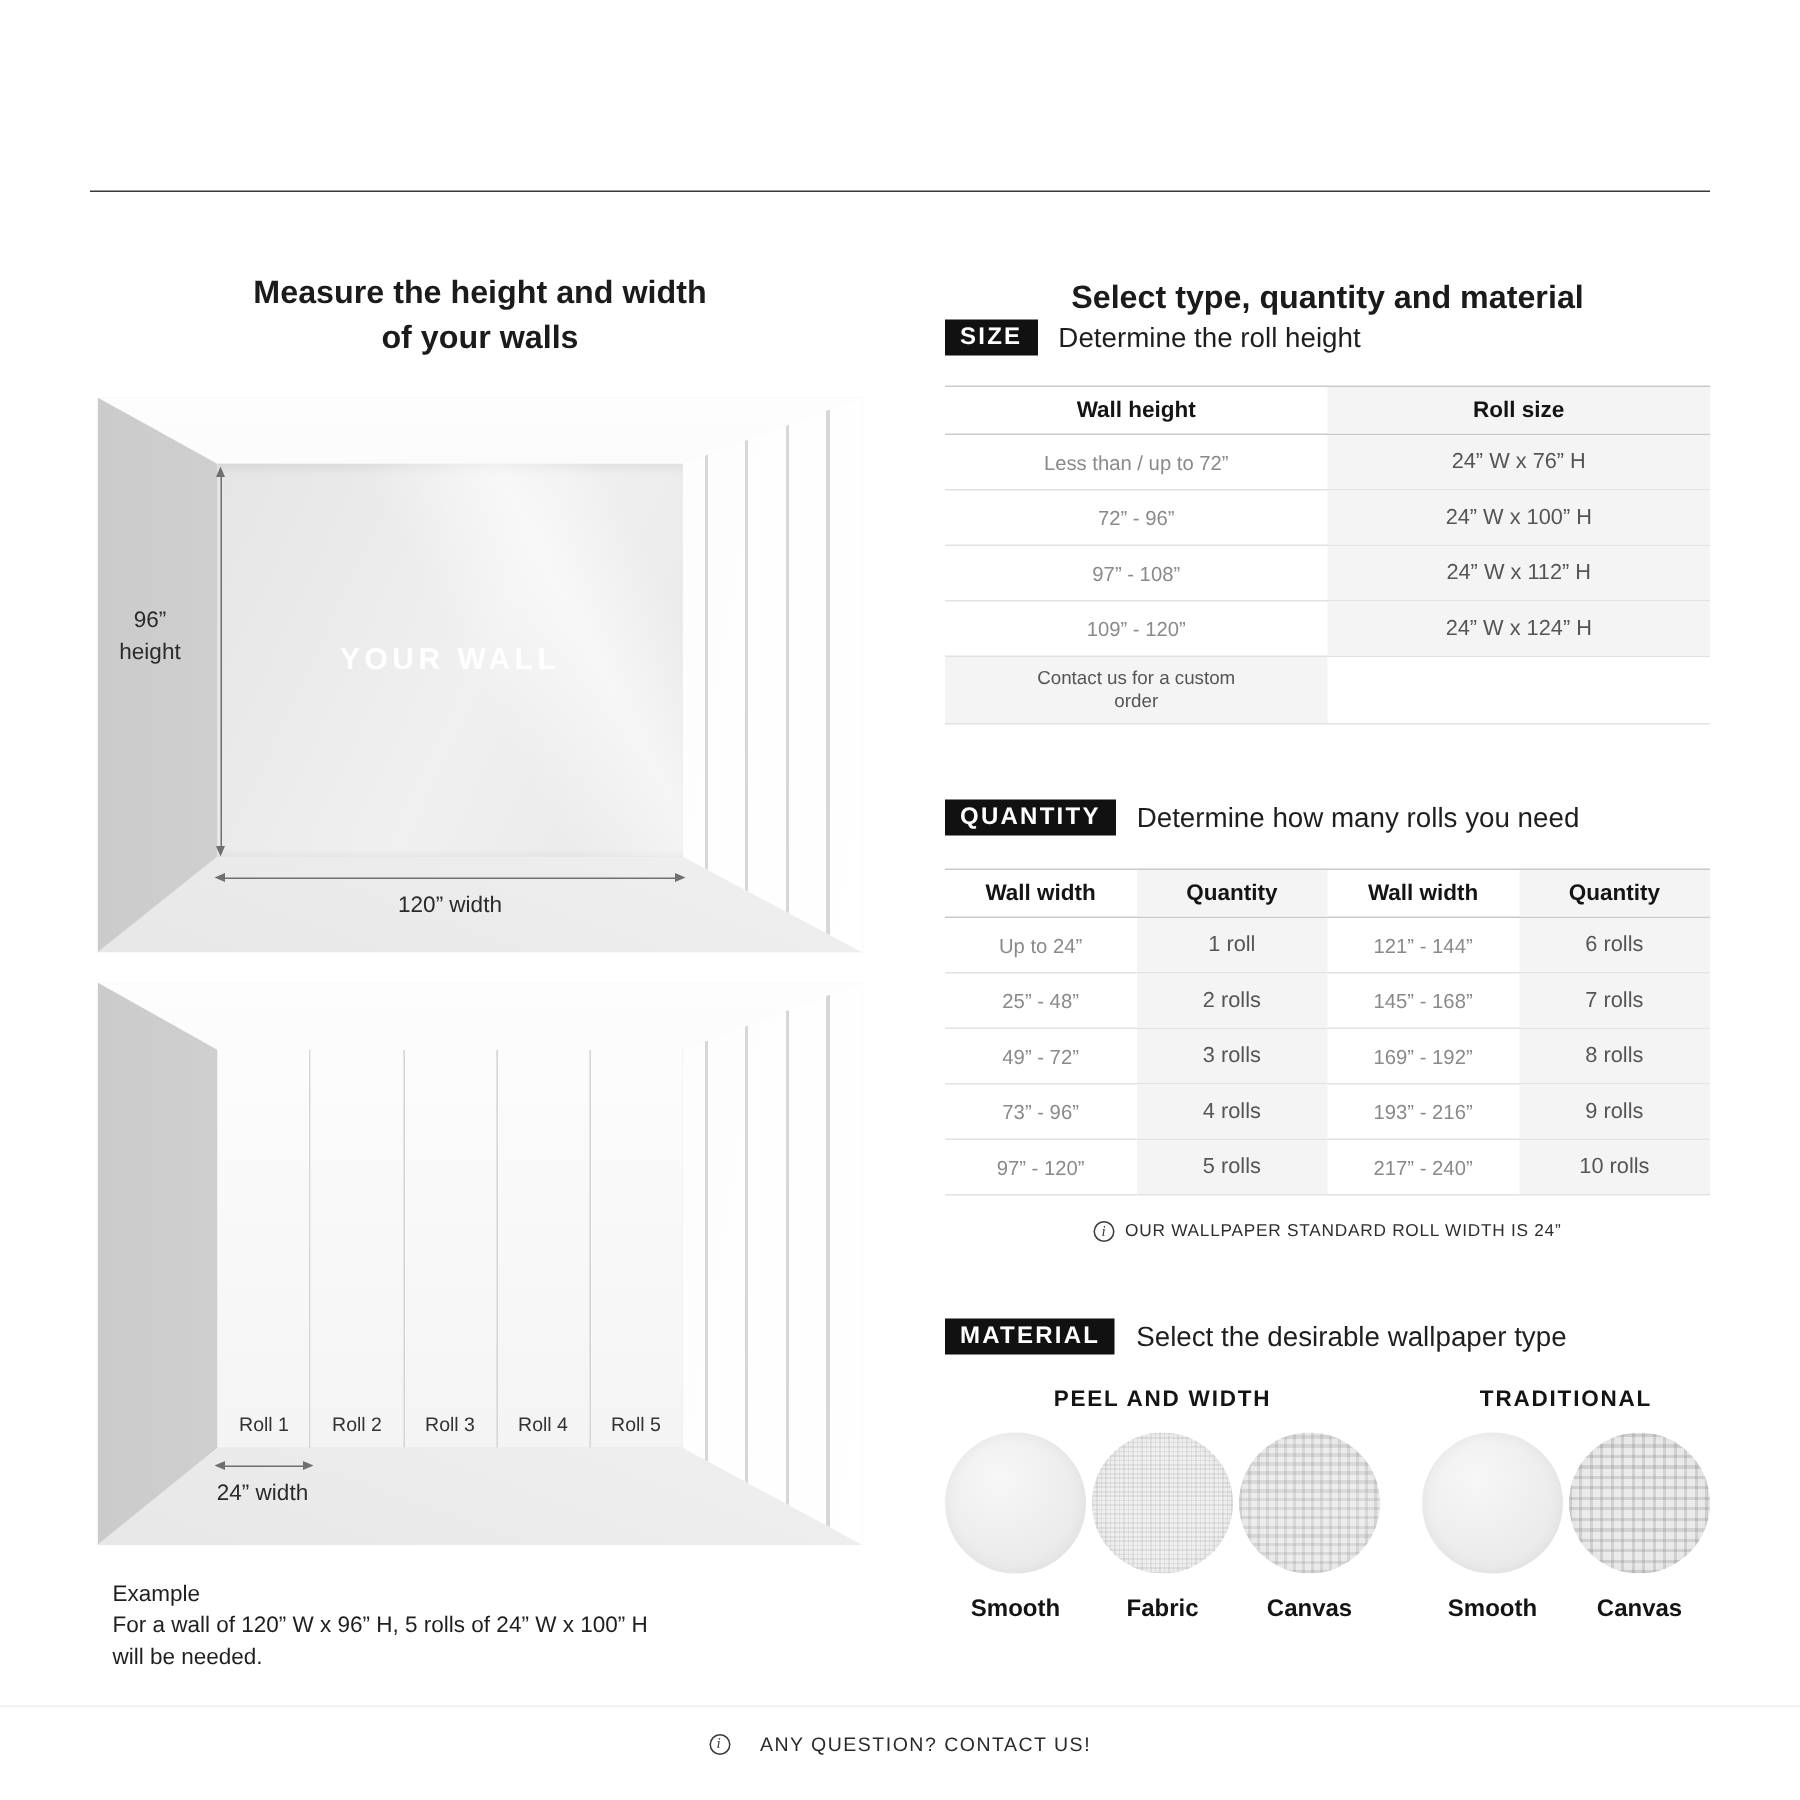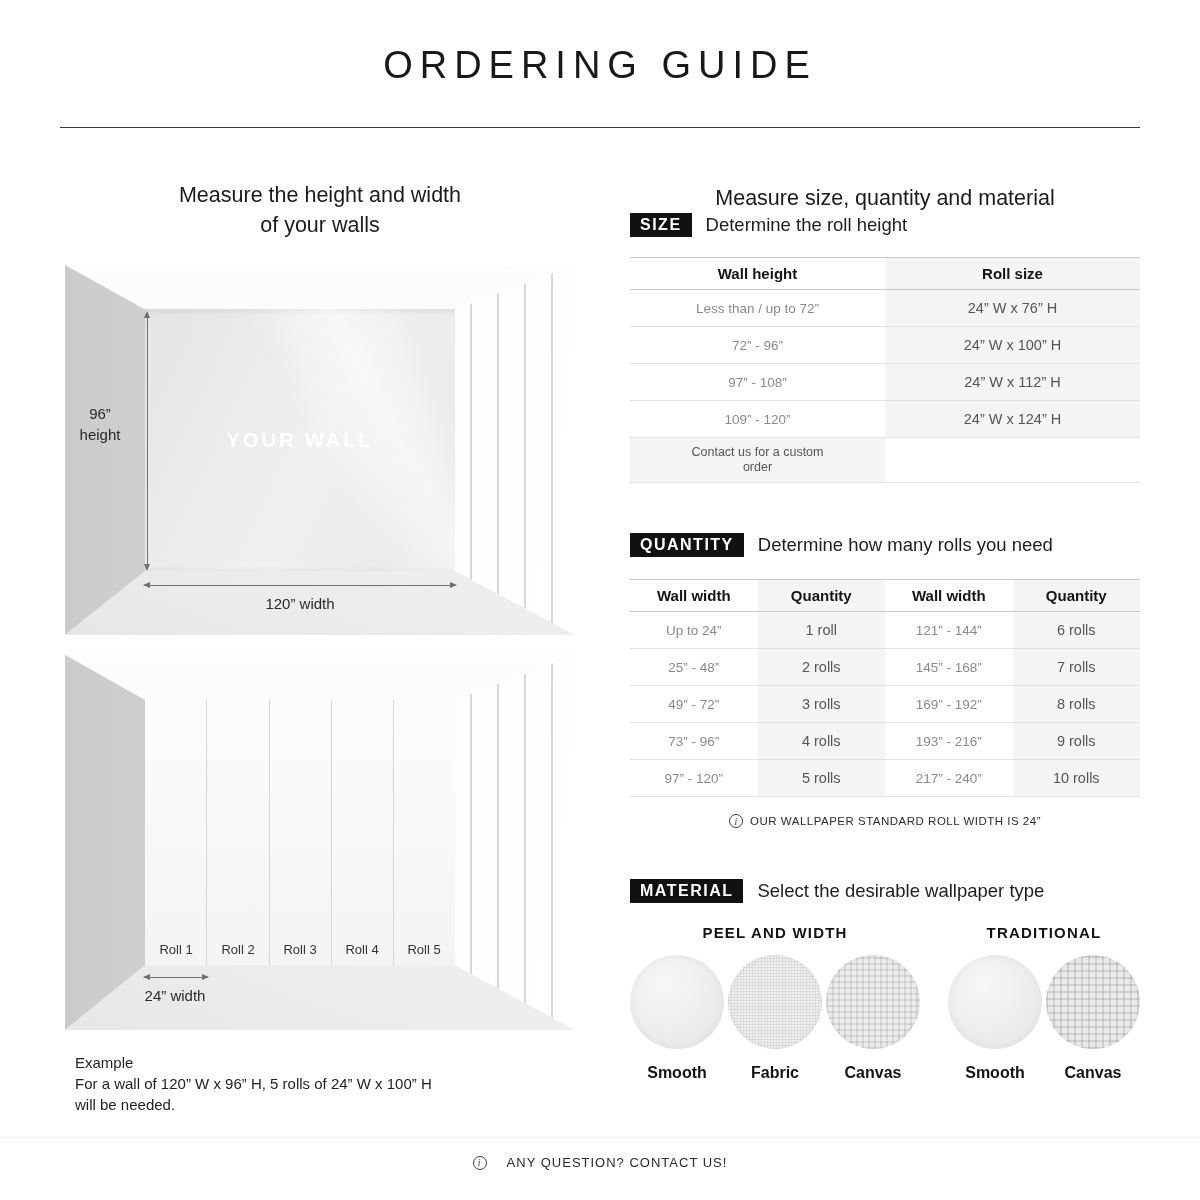--- a/index.html
+++ b/index.html
@@ -6,21 +6,21 @@
   html,body{background:#ffffff}
   body{width:1200px;height:1200px;font-family:"Liberation Sans",sans-serif;color:#1b1b1b}
   .page{position:relative;width:1200px;height:1200px;overflow:hidden;background:#ffffff}
 
   .page-title{position:absolute;top:44px;left:0;width:100%;text-align:center;font-size:38px;letter-spacing:7px;font-weight:500;color:#191919}
   .title-rule{position:absolute;top:127px;left:60px;right:60px;border-top:1px solid #3a3a3a}
 
   .col{position:absolute;top:170px;width:510px}
   .col-left{left:65px}
   .col-right{left:630px}
-  .col-heading{padding-top:10px;text-align:center;font-size:21.5px;line-height:30px;font-weight:400;color:#1b1b1b}
+  .col-heading{padding-top:10px;text-align:center;font-size:21.5px;line-height:30px;font-weight:700;color:#1b1b1b}
   .col-right .col-heading{padding-top:13px}
 
   
   .room{position:relative;margin-top:25px;width:510px;height:370px;background:#f4f4f4;overflow:hidden}
   .room.room2{margin-top:20px;height:375px}
   .ceiling{position:absolute;inset:0;clip-path:polygon(0 0,100% 0,76.5% 12%,15.7% 12%);background:linear-gradient(180deg,#fdfdfd,#efefef)}
   .wall-left{position:absolute;inset:0;clip-path:polygon(0 0,15.7% 12%,15.7% 82.7%,0 100%);background:linear-gradient(90deg,#cbcbcb,#e4e4e4)}
   .floor{position:absolute;inset:0;clip-path:polygon(0 100%,15.7% 82.7%,76.5% 82.7%,100% 100%);background:linear-gradient(200deg,#ffffff 0%,#f2f2f2 45%,#e7e7e7 100%)}
   .window-wall{position:absolute;inset:0;clip-path:polygon(76.5% 12%,100% 0,100% 100%,76.5% 82.7%);
     background:repeating-linear-gradient(90deg,#d7d7d7 0,#d7d7d7 2px,rgba(255,255,255,0) 2px,rgba(255,255,255,0) 27px),
@@ -94,21 +94,20 @@
     repeating-linear-gradient(90deg,rgba(120,120,120,.22) 0,rgba(120,120,120,.22) 2px,transparent 2px,transparent 7px)}
   .swatch-label{margin-top:15px;font-weight:700;font-size:16px;color:#141414}
 
   .footer{position:absolute;left:0;right:0;top:1137px;border-top:1px solid #ededed;display:flex;justify-content:center;align-items:center;gap:20px;padding-top:17px;font-size:13px;letter-spacing:1px;font-weight:500;color:#2a2a2a}
 </style>
 </head>
 <body>
 
 <div class="page">
 
-  <h1 class="page-title">ORDERING GUIDE</h1>
   <div class="title-rule"></div>
 
   <section class="col col-left">
 
     <h2 class="col-heading"><span>Measure the height and width</span><br><span>of your walls</span></h2>
 
     <div class="room room1">
       <div class="ceiling"></div>
       <div class="wall-left"></div>
       <div class="floor"></div>
@@ -154,21 +153,21 @@
     <div class="example">
       <div>Example</div>
       <div>For a wall of 120” W x 96” H, 5 rolls of 24” W x 100” H</div>
       <div>will be needed.</div>
     </div>
 
   </section>
 
   <section class="col col-right">
 
-    <h2 class="col-heading">Measure size, quantity and material</h2>
+    <h2 class="col-heading">Select type, quantity and material</h2>
 
     <div class="section-header">
       <span class="badge">SIZE</span>
       <span class="section-desc">Determine the roll height</span>
     </div>
 
     <div class="tbl size">
       <div class="tbl-row hdr">
         <div class="cell">Wall height</div>
         <div class="cell shade">Roll size</div>

